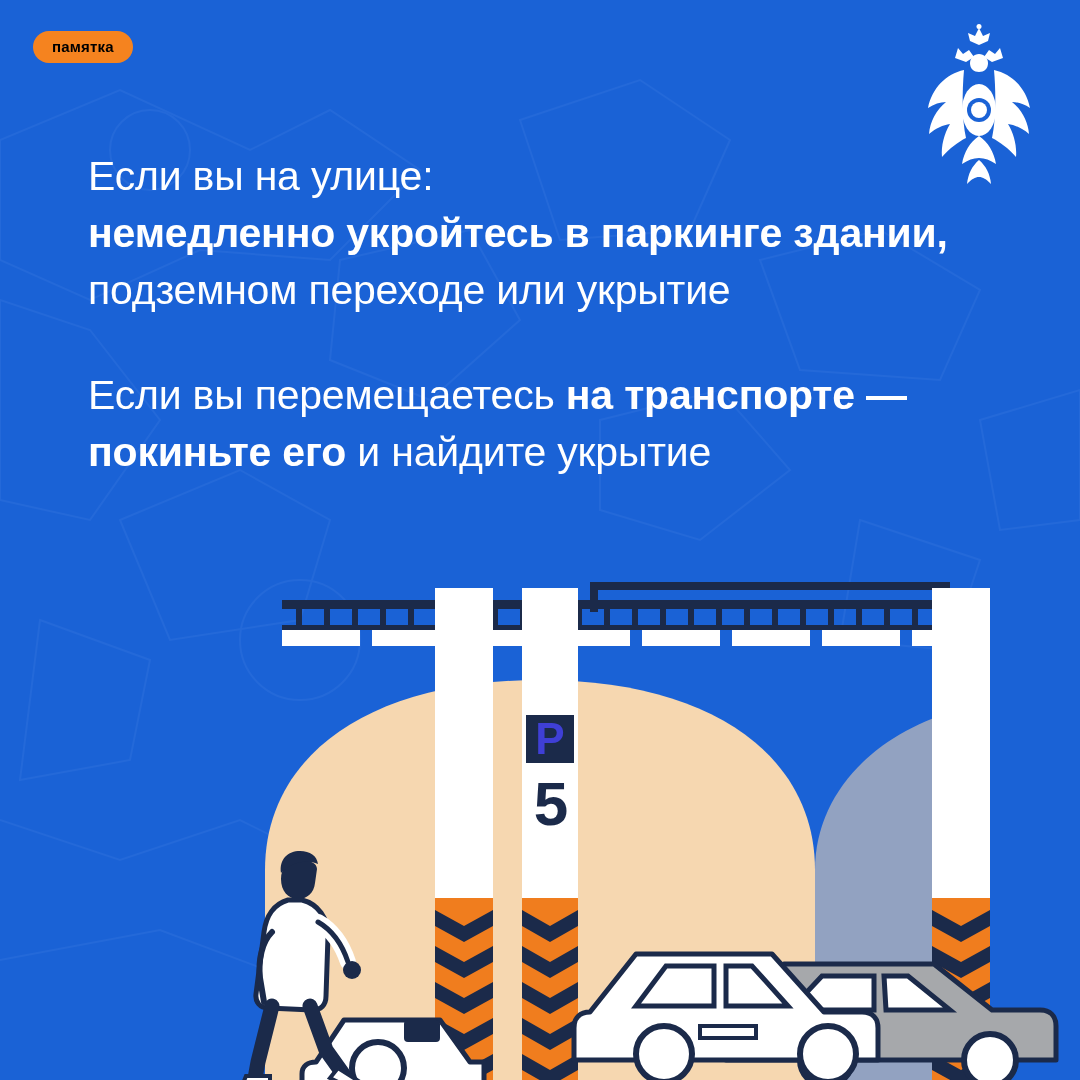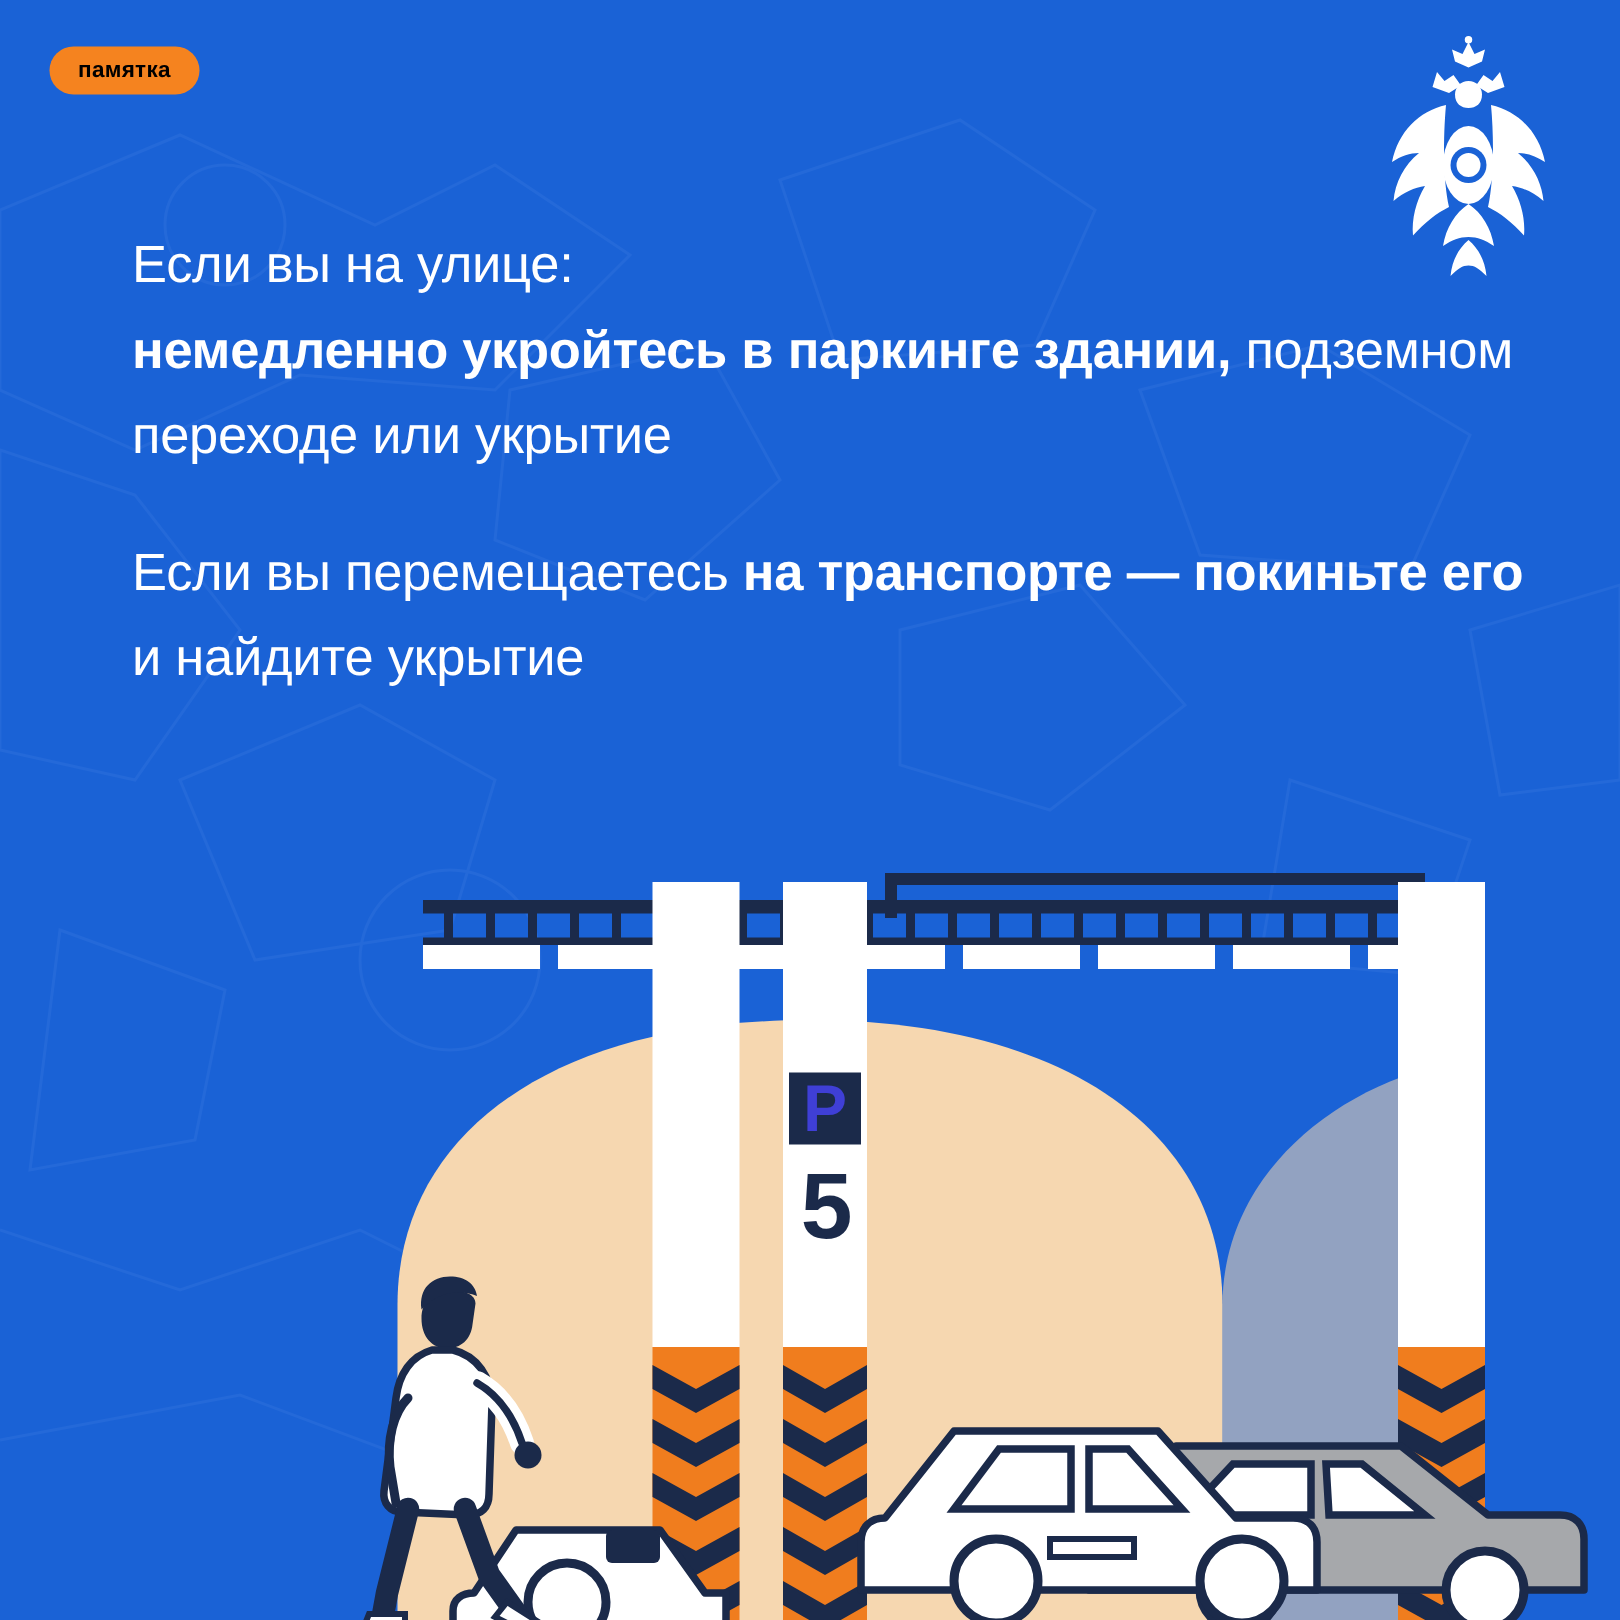--- a/index.html
+++ b/index.html
@@ -52,27 +52,27 @@
 
   
   .copy {
     position: absolute;
     left: 88px;
     top: 148px;
     width: 940px;
     color: #ffffff;
   }
   .para {
-    font-size: 35px;
+    font-size: 41px;
     line-height: 57px;
     font-weight: normal;
     letter-spacing: -0.2px;
   }
   .para.second {
-    margin-top: 34px;
+    margin-top: 48px;
   }
   .para b {
     font-weight: bold;
   }
 
   
   .illustration {
     position: absolute;
     left: 0;
     top: 540px;

